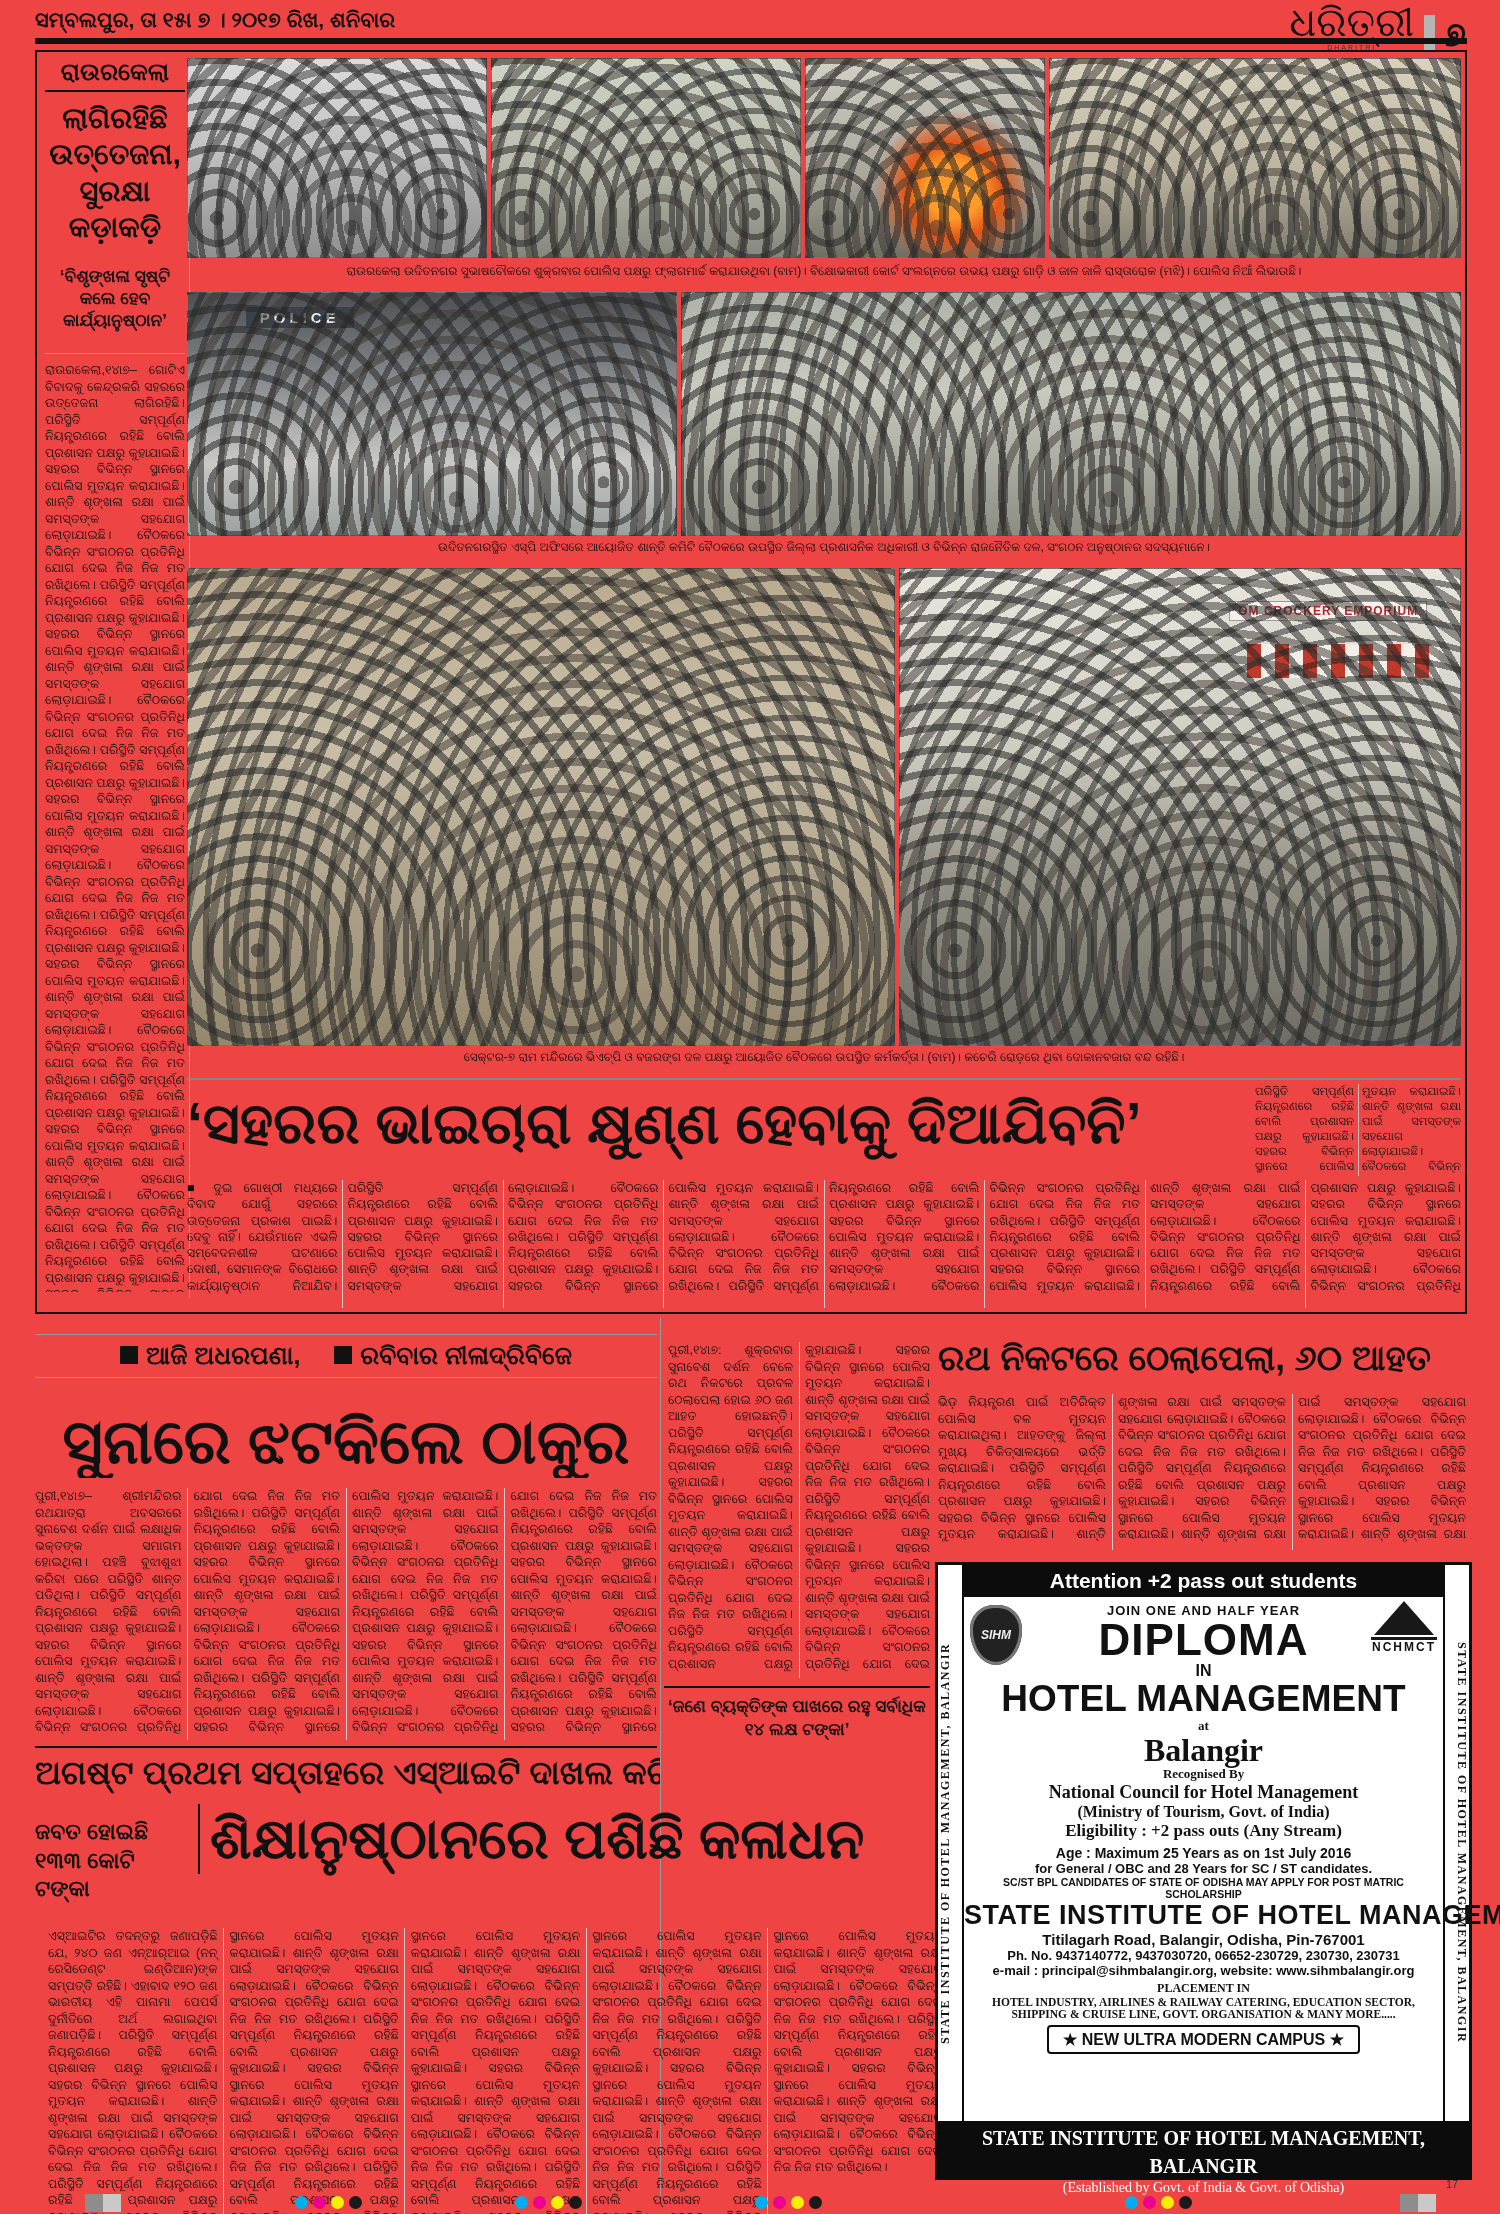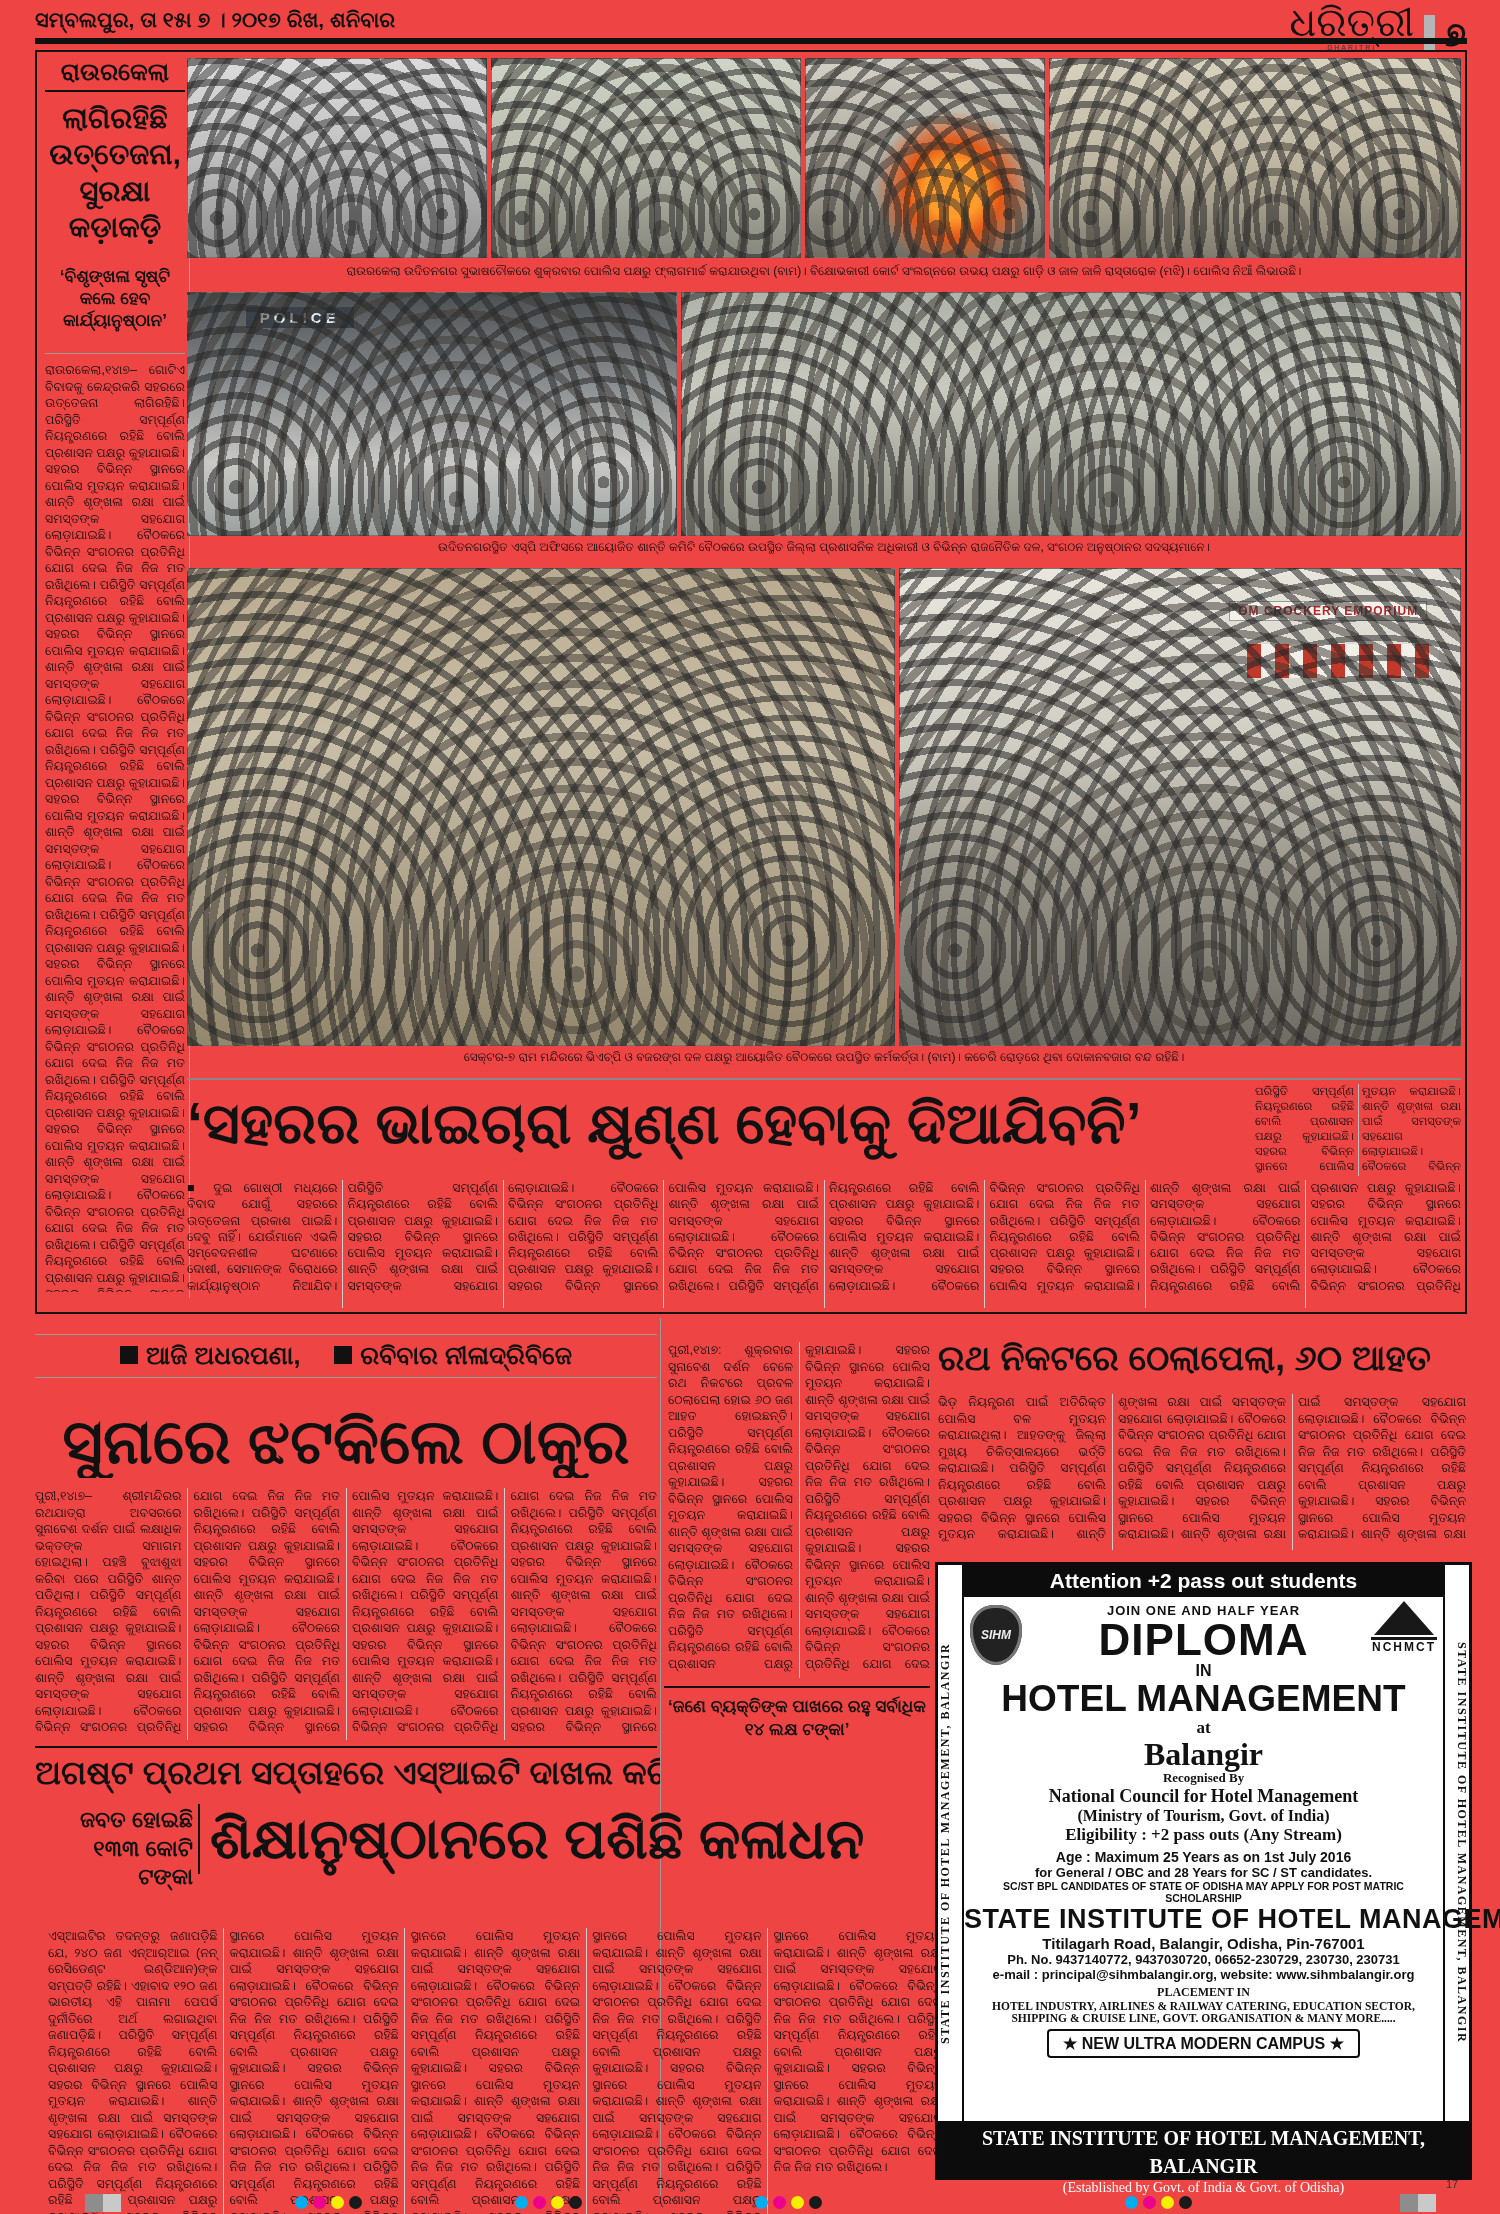--- a/index.html
+++ b/index.html
@@ -44,41 +44,41 @@
   #s2cols{column-count:4;column-gap:12px;column-rule:1px solid #ccc;font-size:12.5px;line-height:1.32;text-align:justify;height:252px;overflow:hidden;column-fill:auto;}
   #vrule-mid{left:660px;top:1318px;width:1px;height:878px;background:#999;}
 
   #s3lcols{column-count:2;column-gap:12px;column-rule:1px solid #ccc;font-size:12.5px;line-height:1.32;text-align:justify;height:336px;overflow:hidden;column-fill:auto;}
   #s3head{font-size:35px;font-weight:bold;white-space:nowrap;overflow:hidden;}
   #s3cols{column-count:3;column-gap:12px;column-rule:1px solid #ccc;font-size:12.5px;line-height:1.32;text-align:justify;height:156px;overflow:hidden;column-fill:auto;}
   #s3quote{border-top:2px solid #111;padding-top:8px;font-size:17px;font-weight:bold;text-align:center;line-height:1.35;}
 
   
   #s4kick{font-size:33px;font-weight:bold;white-space:nowrap;overflow:hidden;}
-  #seized{font-size:22px;font-weight:bold;text-align:right;line-height:1.3;}
+  #seized{font-size:22px;font-weight:bold;text-align:left;line-height:1.3;margin-top:12px;}
   #s4head{font-size:56px;font-weight:bold;white-space:nowrap;overflow:hidden;}
   #s4cols{column-count:5;column-gap:12px;column-rule:1px solid #ccc;font-size:12.5px;line-height:1.32;text-align:justify;height:306px;overflow:hidden;column-fill:auto;}
 
   
   #ad{left:935px;top:1562px;width:531px;height:612px;border:3px solid #0c0c0c;background:#fff;}
   .adstrip{position:absolute;top:0;bottom:56px;width:24px;background:#fff;font-family:"Liberation Serif",serif;
            font-size:12px;font-weight:bold;letter-spacing:1.5px;color:#111;overflow:hidden;}
   #adstripL{left:0;border-right:2px solid #0c0c0c;}
   #adstripR{right:0;border-left:2px solid #0c0c0c;}
   .vtextUp{writing-mode:vertical-rl;transform:rotate(180deg);height:100%;width:100%;text-align:center;}
   .vtextDn{writing-mode:vertical-rl;height:100%;width:100%;text-align:center;}
   #adbanner{position:absolute;left:24px;right:24px;top:0;height:32px;background:#0c0c0c;color:#fff;
             font-size:21px;font-weight:bold;text-align:center;line-height:32px;}
   #adinner{position:absolute;left:26px;right:26px;top:34px;text-align:center;}
   #adjoin{font-size:13px;font-weight:bold;letter-spacing:1px;margin-top:4px;}
   #addip1{font-size:44px;font-weight:bold;letter-spacing:1px;line-height:1;}
   #addip2{font-size:16px;font-weight:bold;line-height:1.1;}
   #addip3{font-size:37px;font-weight:bold;line-height:1.05;}
   .serif{font-family:"Liberation Serif",serif;}
-  #adat{font-size:17px;font-weight:bold;}
+  #adat{font-size:13px;font-weight:bold;}
   #adcity{font-size:32px;font-weight:bold;line-height:1;}
   #adrec{font-size:13px;font-weight:bold;}
   #adncl{font-size:18px;font-weight:bold;}
   #admin{font-size:16px;font-weight:bold;}
   #adelig{font-size:17px;font-weight:bold;}
   #adage1{font-size:14px;font-weight:bold;margin-top:4px;}
   #adage2{font-size:13px;font-weight:bold;}
   #adscst{font-size:10.5px;font-weight:bold;}
   #adsihm{font-size:27px;font-weight:bold;letter-spacing:.5px;white-space:nowrap;}
   #adaddr{font-size:15px;font-weight:bold;}

